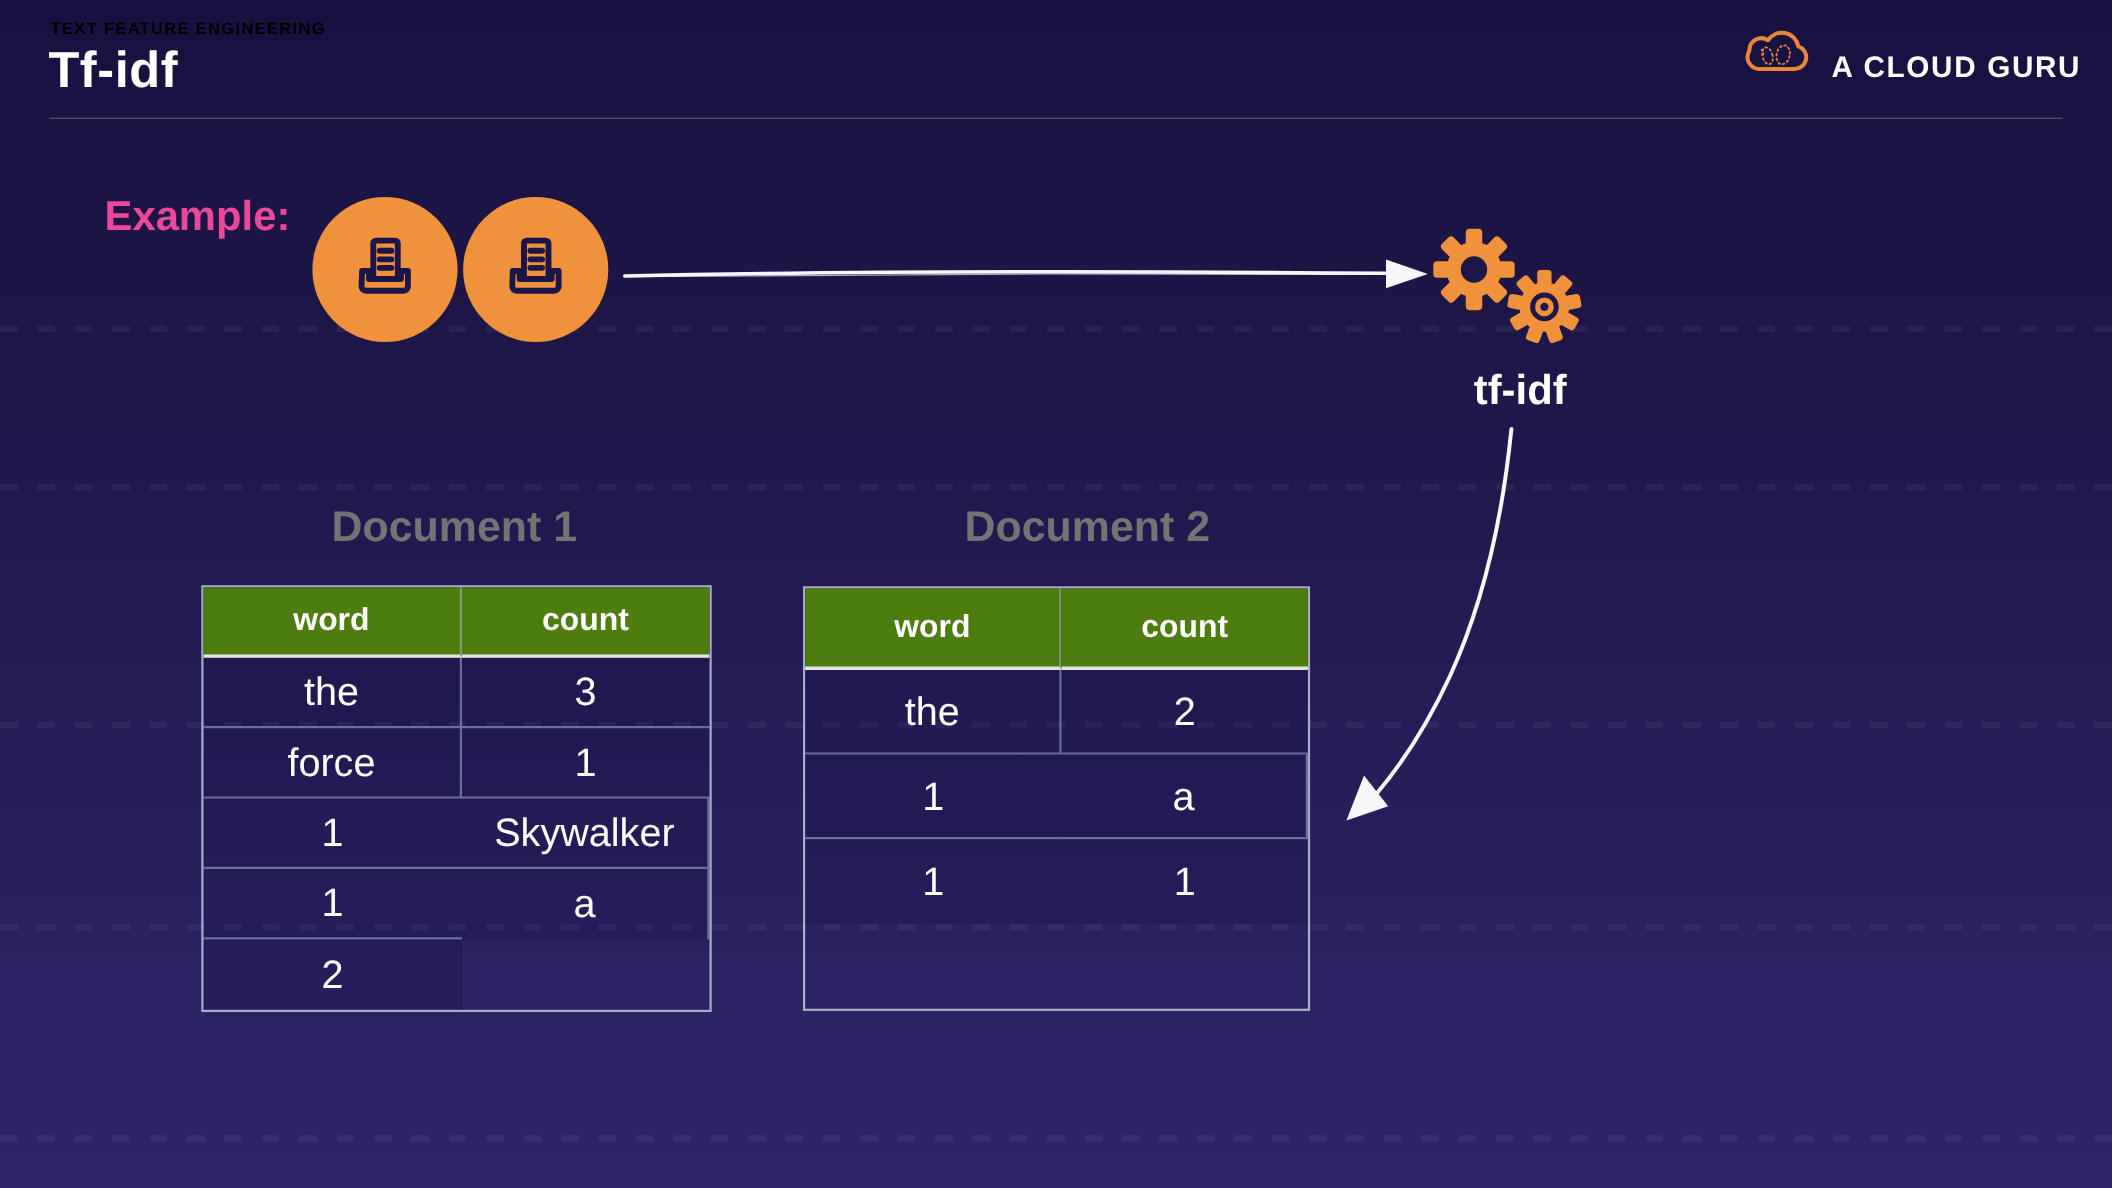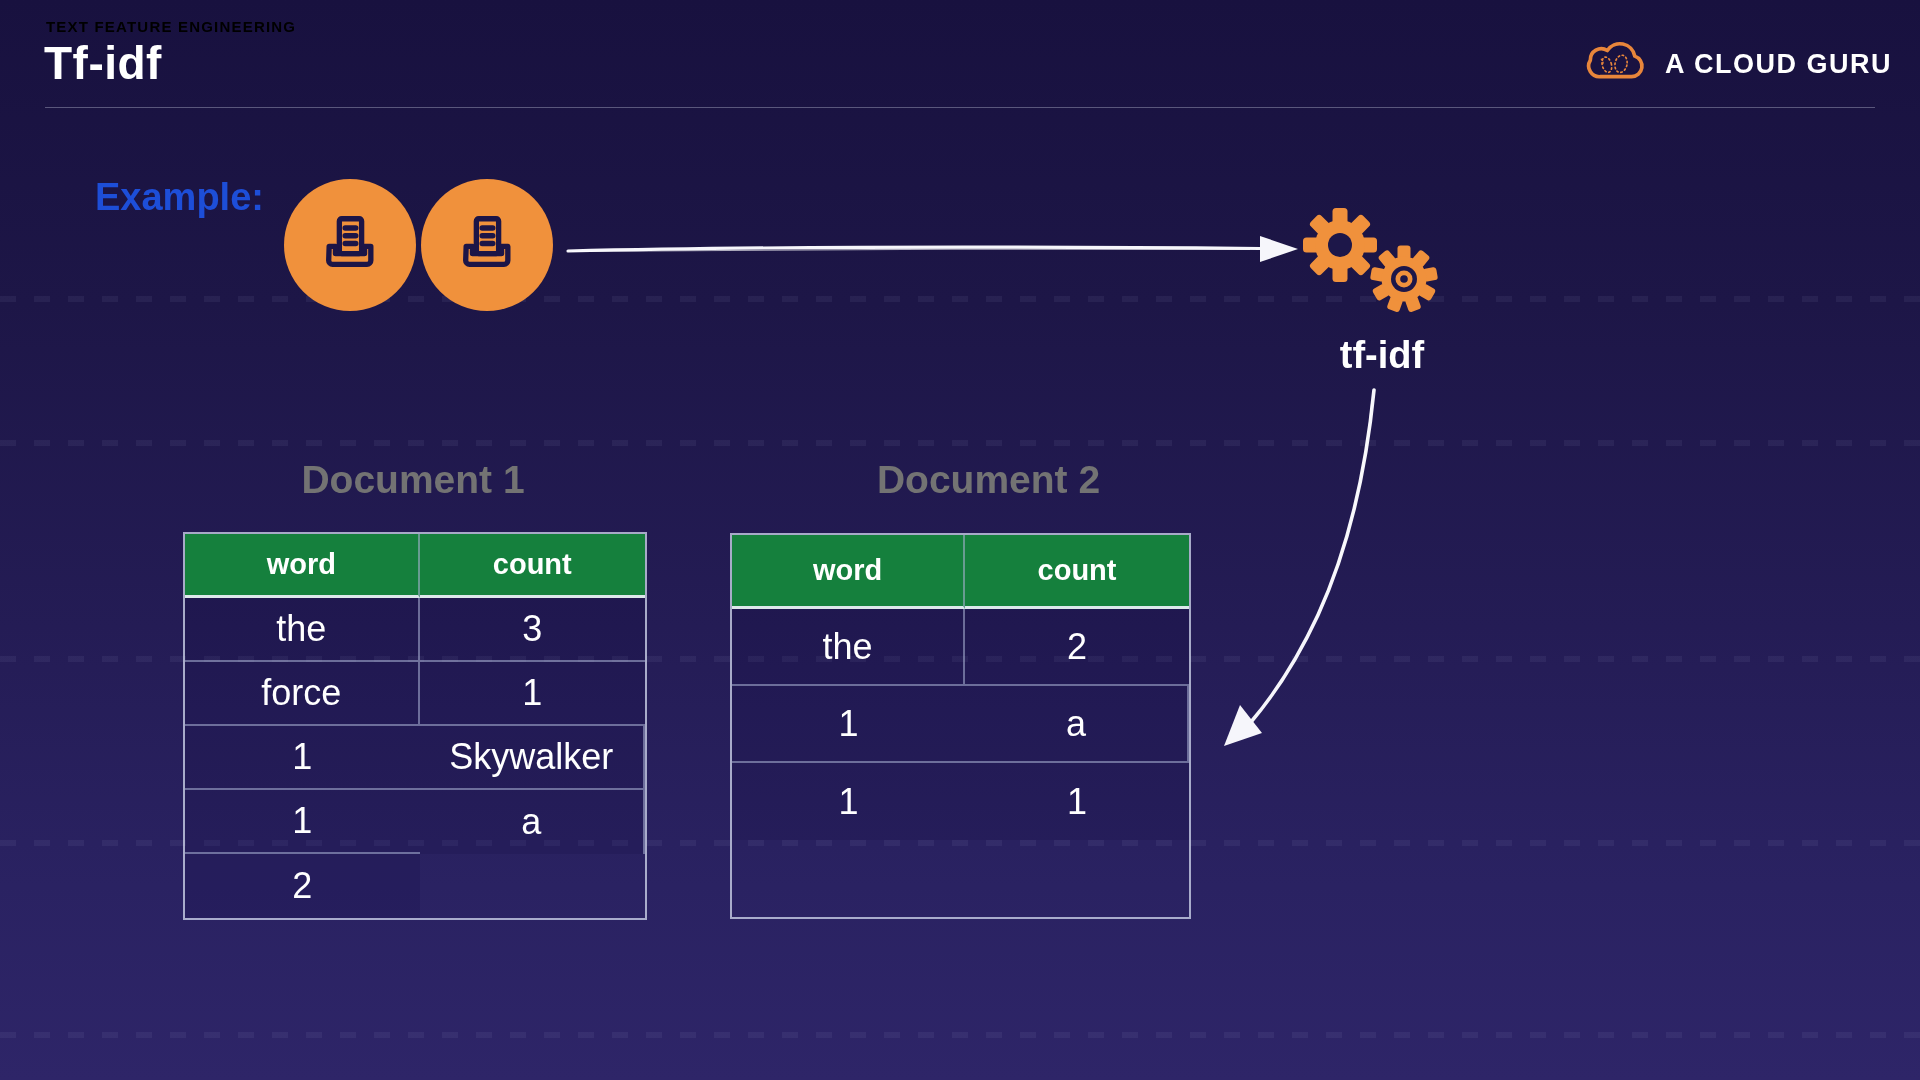--- a/index.html
+++ b/index.html
@@ -12,46 +12,46 @@
 
   
   .band { position:absolute; left:0; right:0; height:6px; pointer-events:none;
     background:repeating-linear-gradient(90deg, rgba(186,190,230,0.07) 0 16px, transparent 16px 34px); }
 
   
   .eyebrow { left:46px; top:18px; color:#000000; font-size:15px; font-weight:bold; letter-spacing:1.2px; }
   .slide-title { left:44px; top:36px; color:#FFFFFF; font-size:46px; font-weight:800; letter-spacing:0.5px; }
   .divider { left:45px; right:45px; top:107px; height:1px; background:rgba(195,200,222,0.38); }
 
-  .brand { right:28px; top:38px; display:flex; align-items:center; gap:16px; }
+  .brand { right:28px; top:24px; display:flex; align-items:flex-end; gap:16px; }
   .brand-name { color:#FFFFFF; font-size:27px; font-weight:800; letter-spacing:1.5px; }
 
   
-  .example-label { left:95px; top:176px; color:#1d4ed8; font-size:38px; font-weight:800; }
+  .example-label { left:95px; top:176px; color:#ec4899; font-size:38px; font-weight:800; }
   .doc-circle { width:132px; height:132px; border-radius:50%; background:#F0913C;
     display:flex; align-items:center; justify-content:center; }
   .c1 { left:284px; top:179px; }
   .c2 { left:421px; top:179px; }
 
   .process-label { left:1292px; top:334px; width:180px; text-align:center;
     color:#FFFFFF; font-size:38px; font-weight:800; }
 
   
   .doc-title { color:#737373; font-size:39px; font-weight:800; text-align:center; }
   .dt1 { left:183px; top:458px; width:460px; }
   .dt2 { left:760px; top:458px; width:457px; }
 
   .wtable { position:absolute; display:grid; grid-template-columns:51% 49%;
     border:2px solid rgba(205,211,233,0.78); }
   .t1 { left:183px; top:532px; width:460px; grid-template-rows:64px repeat(5,64px); }
   .t2 { left:730px; top:533px; width:457px; grid-template-rows:74px repeat(4,77px); }
   .cell { display:flex; align-items:center; justify-content:center; color:#FFFFFF;
     border-bottom:2px solid rgba(172,180,214,0.55); }
   .cell.col1 { border-right:2px solid rgba(172,180,214,0.55); }
-  .cell.head { background:#15803d; font-weight:bold; font-size:29px;
+  .cell.head { background:#4d7c0f; font-weight:bold; font-size:29px;
     border-bottom:3px solid rgba(238,241,250,0.92); }
   .cell.body { font-size:36px; background:rgba(10,4,48,0.12); }
   .wtable .cell:nth-last-child(-n+2) { border-bottom:none; }
 </style>
 </head>
 <body>
 
 <div class="band" style="top:296px;"></div>
 <div class="band" style="top:440px;"></div>
 <div class="band" style="top:656px;"></div>

